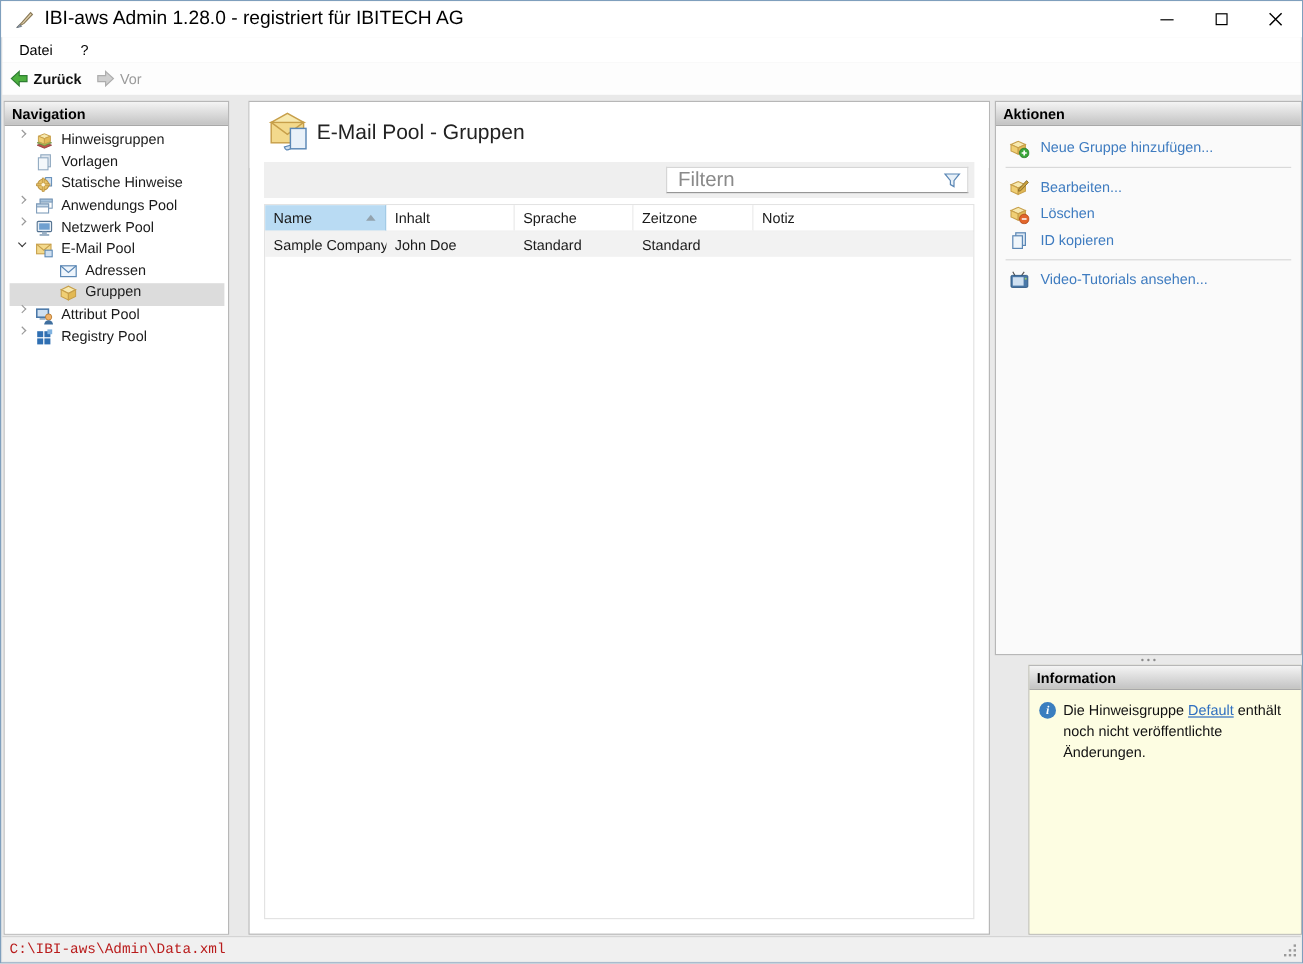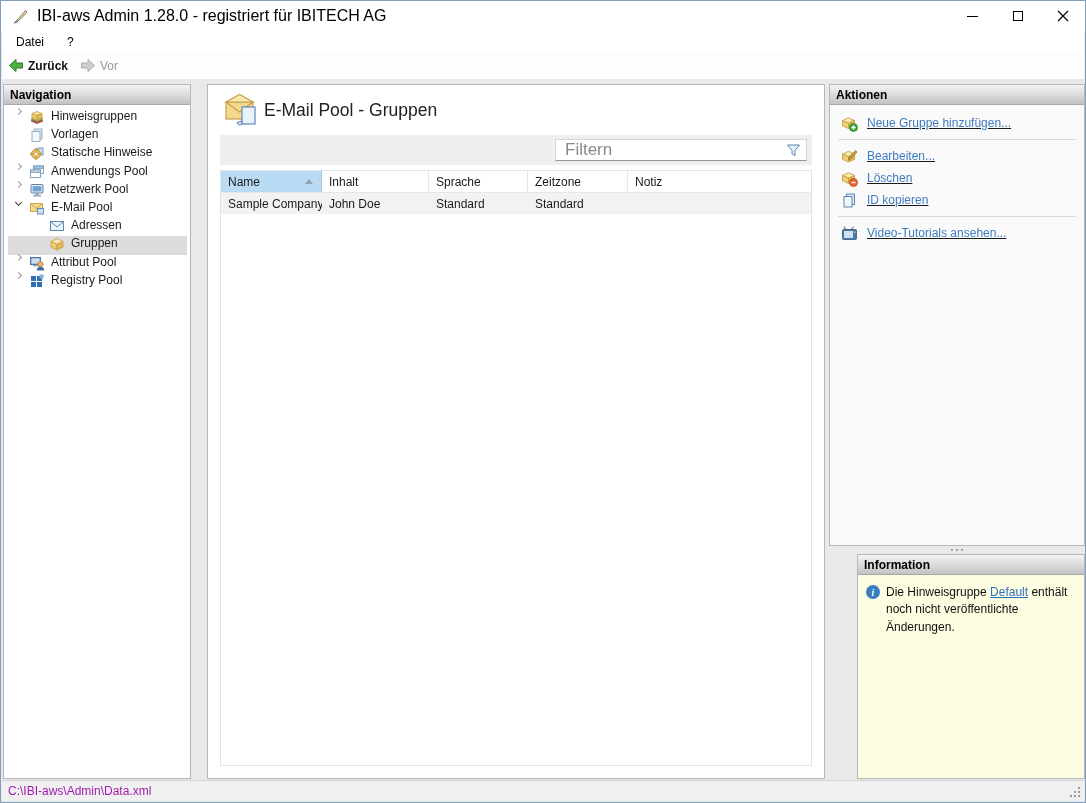--- a/index.html
+++ b/index.html
@@ -57,35 +57,35 @@
   .th { display:flex; align-items:center; padding-left:7px; border-right:1px solid #e6e6e6; background:#fff; position:relative; }
   .th.sorted { background:#b9dbf3; border-right-color:#9ec7e3; }
   .sort-asc { position:absolute; right:8px; top:8px; width:0; height:0; border-left:4px solid transparent; border-right:4px solid transparent; border-bottom:5px solid #93a3ae; }
   .trow { display:flex; height:21px; background:#f2f2f2; }
   .td { display:flex; align-items:center; padding-left:7px; white-space:nowrap; overflow:hidden; }
   .w-name { width:101px; } .w-inhalt { width:107px; } .w-sprache { width:99px; } .w-zeit { width:100px; } .w-notiz { flex:1; border-right:none !important; }
 
   
   .right-panel { left:828px; width:256px; border:none; background:transparent; }
   .actions-sec { position:absolute; left:0; right:0; top:0; height:462px; border:1px solid #b7b7b7; background:#fafafa; }
-  .act-body { padding-top:7px;text-decoration:underline; }
+  .act-body { padding-top:7px; }
   .act-item { height:22px; display:flex; align-items:center; padding-left:11px; gap:9px; color:#3f7cc0; cursor:pointer; }
   .act-item .aicon { width:17px; height:17px; flex:0 0 auto; }
   .act-sep { height:1px; background:#d9d9d9; margin:5px 8px 5px 8px; }
   .v-split { position:absolute; left:0; right:0; top:462px; height:8px; display:flex; align-items:center; justify-content:center; cursor:ns-resize; }
   .dots { width:2px; height:2px; background:#8a8a8a; border-radius:50%; box-shadow:5px 0 0 #8a8a8a, -5px 0 0 #8a8a8a; }
   .info-sec { position:absolute; left:0; right:0; top:470px; bottom:0; border:1px solid #b7b7b7; background:#fdfde2;margin-left:28px; }
   .info-body { position:absolute; left:0; right:0; top:20px; bottom:0; background:#fdfde2; padding:9px 8px 0 8px; display:flex; gap:6px; }
   .info-ico { width:14px; height:14px; border-radius:50%; background:#3a7ebf; color:#fff; font-size:10px; font-weight:bold; font-style:italic; display:flex; align-items:center; justify-content:center; flex:0 0 auto; margin-top:1px; font-family:"Liberation Serif",serif; }
   .info-text { line-height:1.45; color:#111; }
   .info-text a { color:#2f6fc0; }
 
   
   .statusbar { position:absolute; left:1px; right:1px; bottom:1px; height:21px; background:#f0f0f0; border-top:1px solid #d4d4d4; display:flex; align-items:center; }
-  .status-path { margin-left:6px; color:#a21caf; }
+  .status-path { margin-left:6px; color:#b91c1c;font-family:Liberation Mono, monospace; }
   .grip { position:absolute; right:3px; bottom:3px; width:12px; height:12px; }
 </style>
 </head>
 <body>
 
 <div class="window">
 
   <div class="titlebar">
     <svg class="app-icon" viewBox="0 0 17 17">
       <path d="M2 15 L6.5 10.5 L13.5 2.5 L15 4 L8 11.5 Z" fill="#e3d3ae" stroke="#8a7a58" stroke-width="1"></path>

